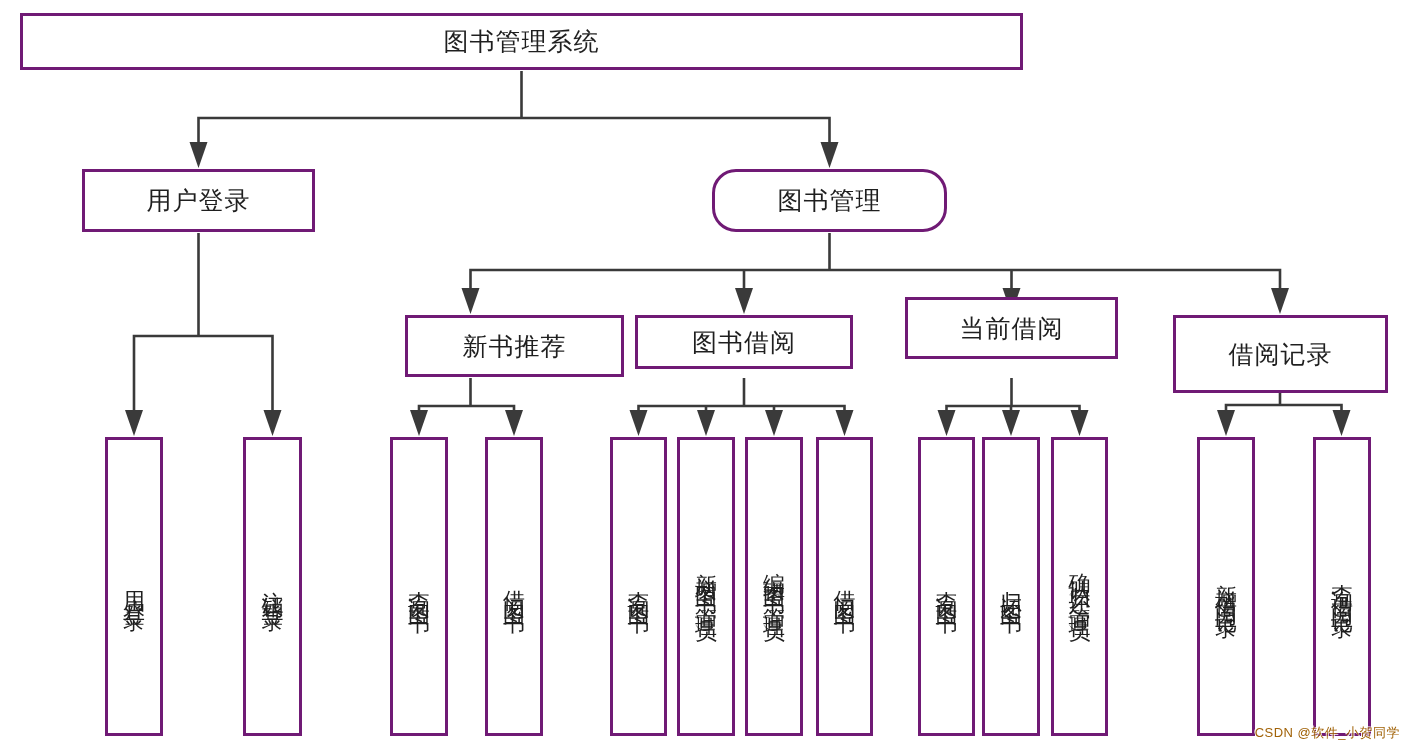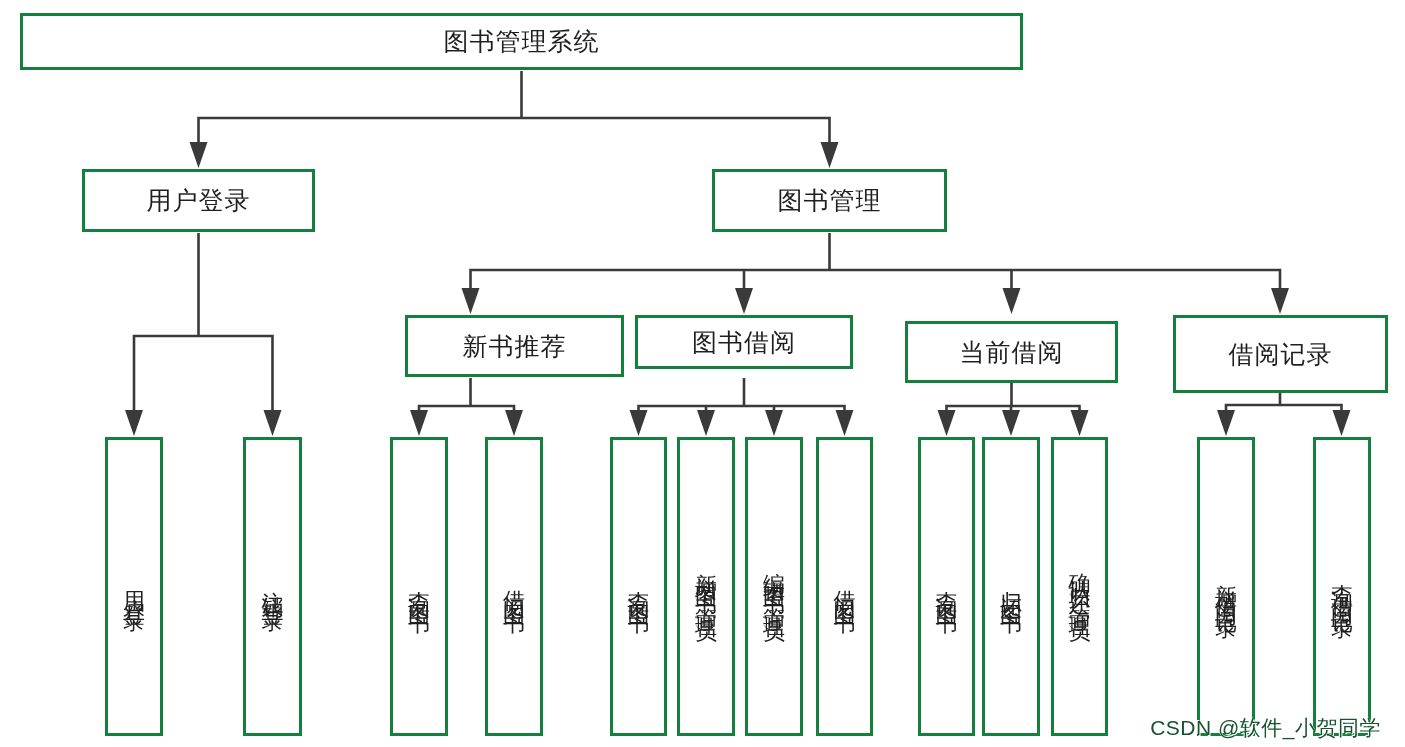--- a/index.html
+++ b/index.html
@@ -19,21 +19,21 @@
     position: absolute;
     left: 0; top: 0;
     width: 1405px;
     height: 747px;
     pointer-events: none;
   }
   .node {
     position: absolute;
     box-sizing: border-box;
     background: #ffffff;
-    border: 3px solid #15803d;
+    border: 3px solid #701a75;
     color: #1f1f1f;
     display: flex;
     align-items: center;
     justify-content: center;
     text-align: center;
   }
   .node.h {
     font-size: 25px;
     letter-spacing: 1px;
     white-space: nowrap;
@@ -41,24 +41,24 @@
   .node.v {
     writing-mode: vertical-rl;
     text-orientation: mixed;
     font-size: 22px;
     letter-spacing: 7px;
     line-height: 1;
     white-space: nowrap;
   }
   .watermark {
     position: absolute;
-    right: 24px;
+    right: 5px;
     bottom: 5px;
-    font-size: 21px;
-    color: #14532d;
+    font-size: 13px;
+    color: #a16207;
     letter-spacing: 0.5px;
     text-shadow: 1px 1px 0 #ffffff, -1px -1px 0 #ffffff;
     white-space: nowrap;
   }
 </style>
 </head>
 <body>
 
 <div class="canvas">
 
@@ -105,25 +105,25 @@
       <polygon points="1079.5,436 1070.5,410 1088.5,410"></polygon>
 
       <polygon points="1226,436 1217,410 1235,410"></polygon>
       <polygon points="1341.5,436 1332.5,410 1350.5,410"></polygon>
     </g>
   </svg>
 
   <div class="node h" style="left:20px; top:13px; width:1003px; height:57px;">图书管理系统</div>
 
   <div class="node h" style="left:82px; top:169px; width:233px; height:63px;">用户登录</div>
-  <div class="node h" style="left:712px; top:169px; width:235px; height:63px;">图书管理</div>
+  <div class="node h" style="left:712px; top:169px; width:235px; height:63px;border-radius:24px;">图书管理</div>
 
   <div class="node h" style="left:361px; top:315px; width:219px; height:62px;margin-left:44px;">新书推荐</div>
   <div class="node h" style="left:635px; top:315px; width:218px; height:54px;">图书借阅</div>
-  <div class="node h" style="left:905px; top:321px; width:213px; height:62px;">当前借阅</div>
+  <div class="node h" style="left:905px; top:297px; width:213px; height:62px;">当前借阅</div>
   <div class="node h" style="left:1173px; top:315px; width:215px; height:78px;">借阅记录</div>
 
   <div class="node v" style="left:105px; top:437px; width:58px; height:299px;">用户登录</div>
   <div class="node v" style="left:243px; top:437px; width:59px; height:299px;">注销登录</div>
 
   <div class="node v" style="left:390px; top:437px; width:58px; height:299px;">查询图书</div>
   <div class="node v" style="left:485px; top:437px; width:58px; height:299px;">借阅图书</div>
 
   <div class="node v" style="left:610px; top:437px; width:57px; height:299px;">查询图书</div>
   <div class="node v" style="left:677px; top:437px; width:58px; height:299px;">新增图书（管理员）</div>

